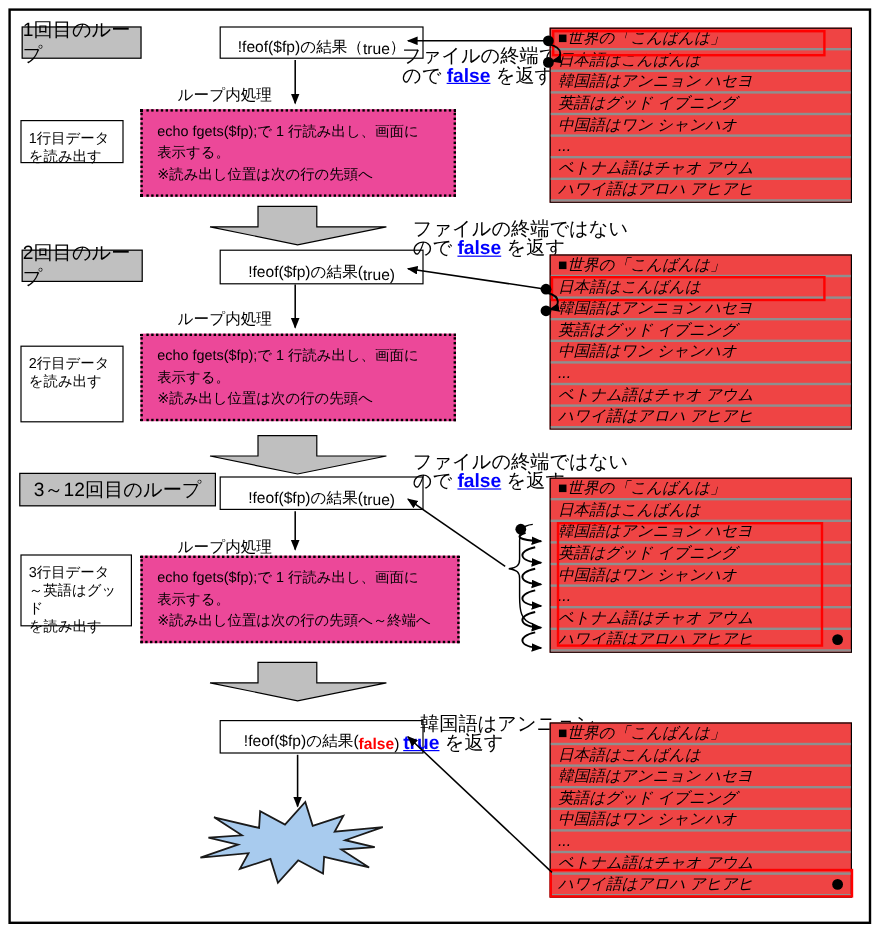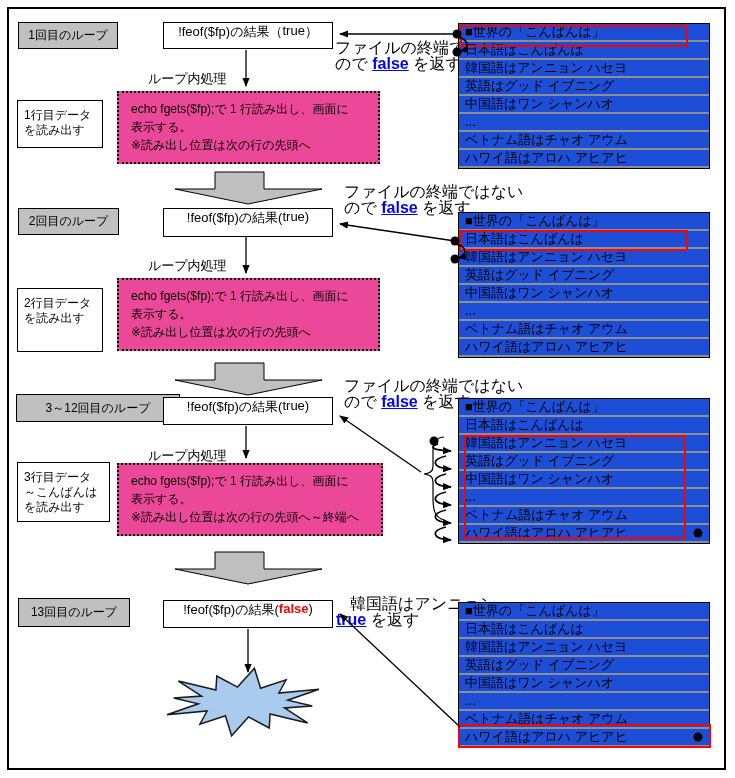--- a/index.html
+++ b/index.html
@@ -1,31 +1,31 @@
 <!DOCTYPE html>
 <html><head>
 <meta charset="utf-8">
 <style>
   html,body{margin:0;padding:0;background:#fff;}
   #stage{position:relative;width:735px;height:778px;background:#fff;overflow:hidden;
          font-family:"Liberation Sans","DejaVu Sans",sans-serif;color:#000;}
   .frame{position:absolute;left:7px;top:7px;width:715px;height:759px;border:2px solid #000;}
   .glabel{position:absolute;background:#c0c0c0;border:1px solid #000;display:flex;
-          align-items:center;justify-content:center;font-size:12px;box-sizing:border-box;}
+          align-items:center;justify-content:center;font-size:16px;box-sizing:border-box;}
   .cond{position:absolute;background:#fff;border:1px solid #000;display:flex;
-        align-items:flex-start;justify-content:center;font-size:13px;box-sizing:border-box;white-space:nowrap;}
+        align-items:flex-end;justify-content:center;font-size:13px;box-sizing:border-box;white-space:nowrap;margin-left:20px;}
   .cval-false{color:#ff0000;font-weight:bold;}
   .ann{position:absolute;font-size:16px;line-height:16px;white-space:nowrap;}
   .kw{color:#0000ff;font-weight:bold;text-decoration:underline;}
   .looplbl{position:absolute;font-size:13px;width:95px;white-space:nowrap;}
   .dotted{position:absolute;background:#ec4899;border:2px dotted #000;box-sizing:border-box;
           font-size:12px;line-height:18px;padding:7px 0 0 12px;white-space:nowrap;}
   .snote{position:absolute;background:#fff;border:1px solid #000;box-sizing:border-box;
          font-size:12px;line-height:15px;padding:7px 4px 0 6px;white-space:pre-line;}
-  .ftable{position:absolute;width:252px;background:#1d4ed8;border:1px solid #000;box-sizing:border-box;}
+  .ftable{position:absolute;width:252px;background:#ef4444;border:1px solid #000;box-sizing:border-box;font-style:italic;}
   .frow{height:18px;box-sizing:border-box;border-bottom:2px solid #8f8f8f;font-size:13px;
         line-height:16px;padding-left:6px;white-space:nowrap;overflow:hidden;}
   .frow:last-of-type{border-bottom:none;}
   .hl{position:absolute;border:2px solid #ff0000;box-sizing:border-box;pointer-events:none;}
   .burst-text{position:absolute;left:175px;top:694px;width:138px;text-align:center;
               font-size:14px;white-space:nowrap;}
   svg.overlay{position:absolute;left:0;top:0;pointer-events:none;}
   .p1{padding-left:14px;}
 </style>
 </head>
@@ -43,21 +43,21 @@
   <div class="ann" style="left:335px;top:40px">
     <div>ファイルの終端ではない</div>
     <div><span>ので </span><span class="kw">false</span><span> を返す</span></div>
   </div>
   <div class="looplbl" style="left:148px;top:70px">ループ内処理</div>
   <div class="dotted" style="left:117px;top:91px;width:263px;height:73px">
     <div>echo fgets($fp);で 1 行読み出し、画面に</div>
     <div>表示する。</div>
     <div>※読み出し位置は次の行の先頭へ</div>
   </div>
-  <div class="snote" style="left:17px;top:100px;width:86px;height:48px">1行目データ
+  <div class="snote" style="left:17px;top:100px;width:86px;height:36px">1行目データ
 を読み出す</div>
   <div class="ftable" style="left:458px;top:23px">
     <div class="frow">■世界の「こんばんは」</div>
     <div class="frow">日本語はこんばんは</div>
     <div class="frow">韓国語はアンニョン ハセヨ</div>
     <div class="frow">英語はグッド イブニング</div>
     <div class="frow">中国語はワン シャンハオ</div>
     <div class="frow">...</div>
     <div class="frow">ベトナム語はチャオ アウム</div>
     <div class="frow">ハワイ語はアロハ アヒアヒ</div>
@@ -104,35 +104,34 @@
     <div>ファイルの終端ではない</div>
     <div><span>ので </span><span class="kw">false</span><span> を返す</span></div>
   </div>
   <div class="looplbl" style="left:148px;top:447px">ループ内処理</div>
   <div class="dotted" style="left:117px;top:463px;width:266px;height:73px">
     <div>echo fgets($fp);で 1 行読み出し、画面に</div>
     <div>表示する。</div>
     <div>※読み出し位置は次の行の先頭へ～終端へ</div>
   </div>
   <div class="snote" style="left:17px;top:462px;width:93px;height:60px">3行目データ
-～こんばんは
+～英語はグッド
 を読み出す</div>
   <div class="ftable" style="left:458px;top:398px">
     <div class="frow">■世界の「こんばんは」</div>
     <div class="frow">日本語はこんばんは</div>
     <div class="frow">韓国語はアンニョン ハセヨ</div>
     <div class="frow">英語はグッド イブニング</div>
     <div class="frow">中国語はワン シャンハオ</div>
     <div class="frow">...</div>
     <div class="frow">ベトナム語はチャオ アウム</div>
     <div class="frow">ハワイ語はアロハ アヒアヒ</div>
     <div class="hl" style="left:5px;top:36px;width:222px;height:104px"></div>
   </div>
 
-  <div class="glabel" style="left:18px;top:598px;width:112px;height:29px">13回目のループ</div>
   <div class="cond" style="left:163px;top:600px;width:170px;height:28px">
     <span>!feof($fp)の結果(</span>
       <span class="cval-false">false</span>
       <span>)</span>
   </div>
   <div class="ann" style="left:336px;top:596px">
     <div class="p1">韓国語はアンニョン</div>
     <div><span></span><span class="kw">true</span><span> を返す</span></div>
   </div>
   <div class="ftable" style="left:458px;top:602px">

